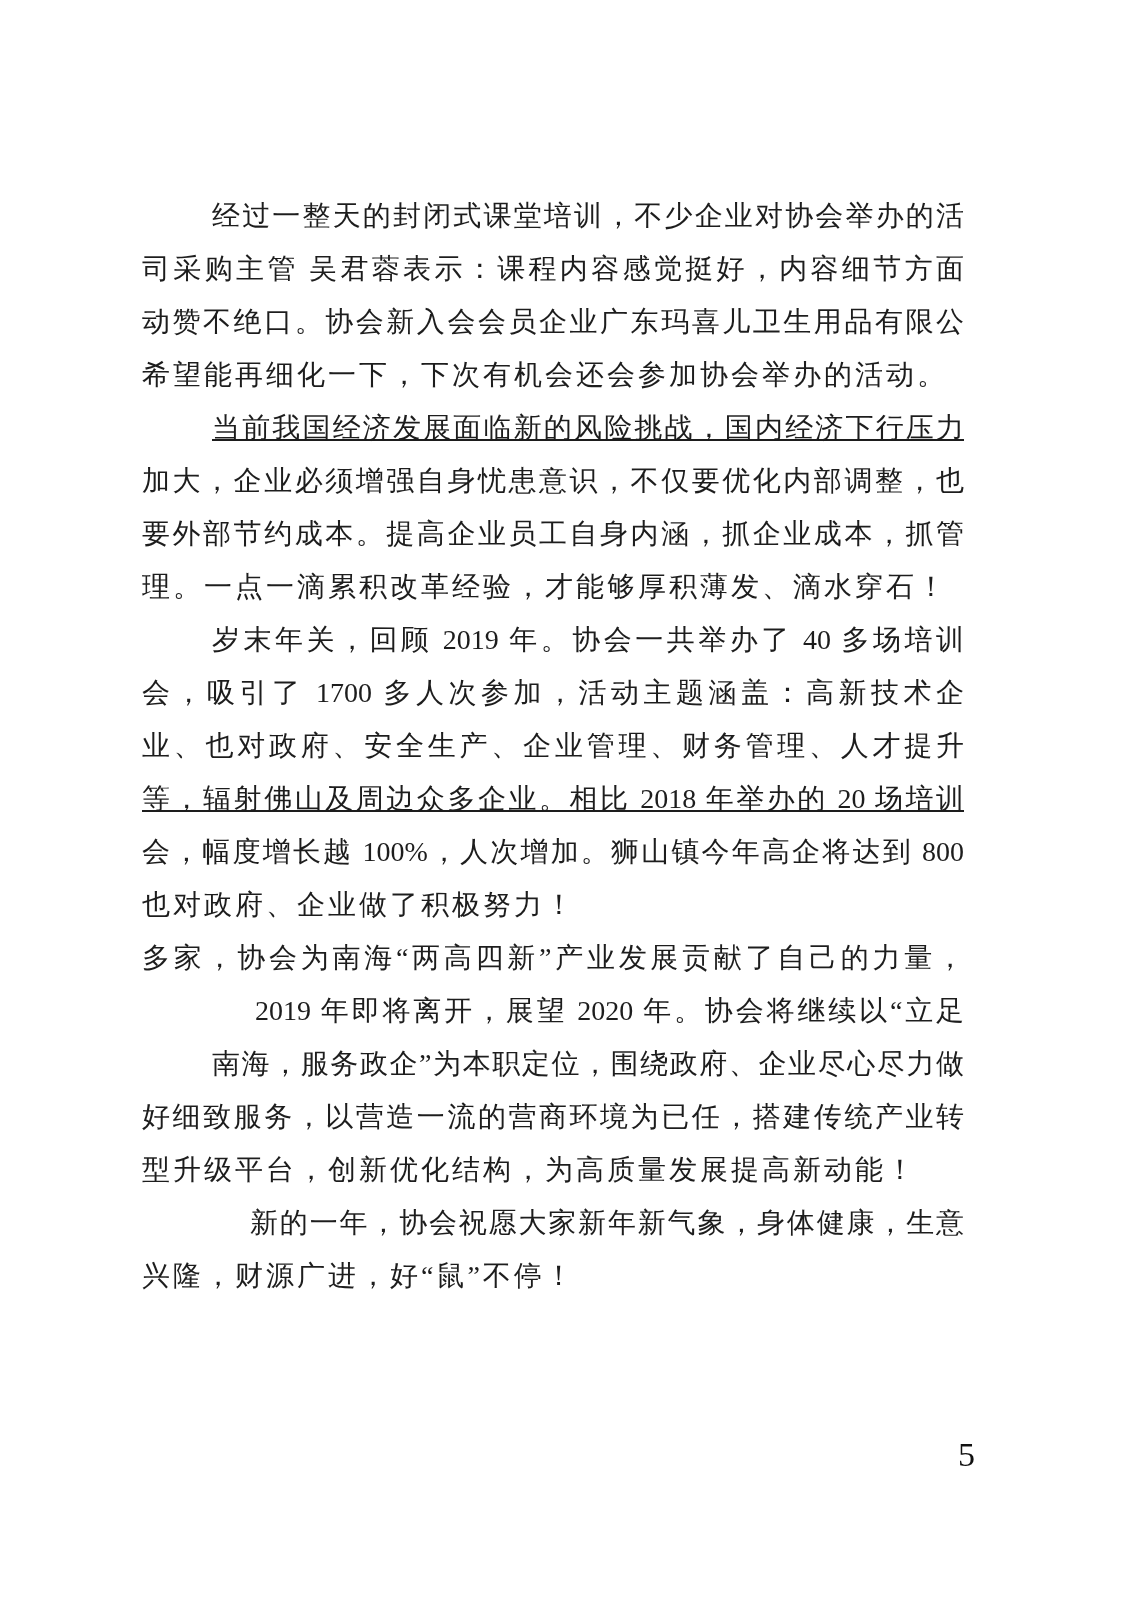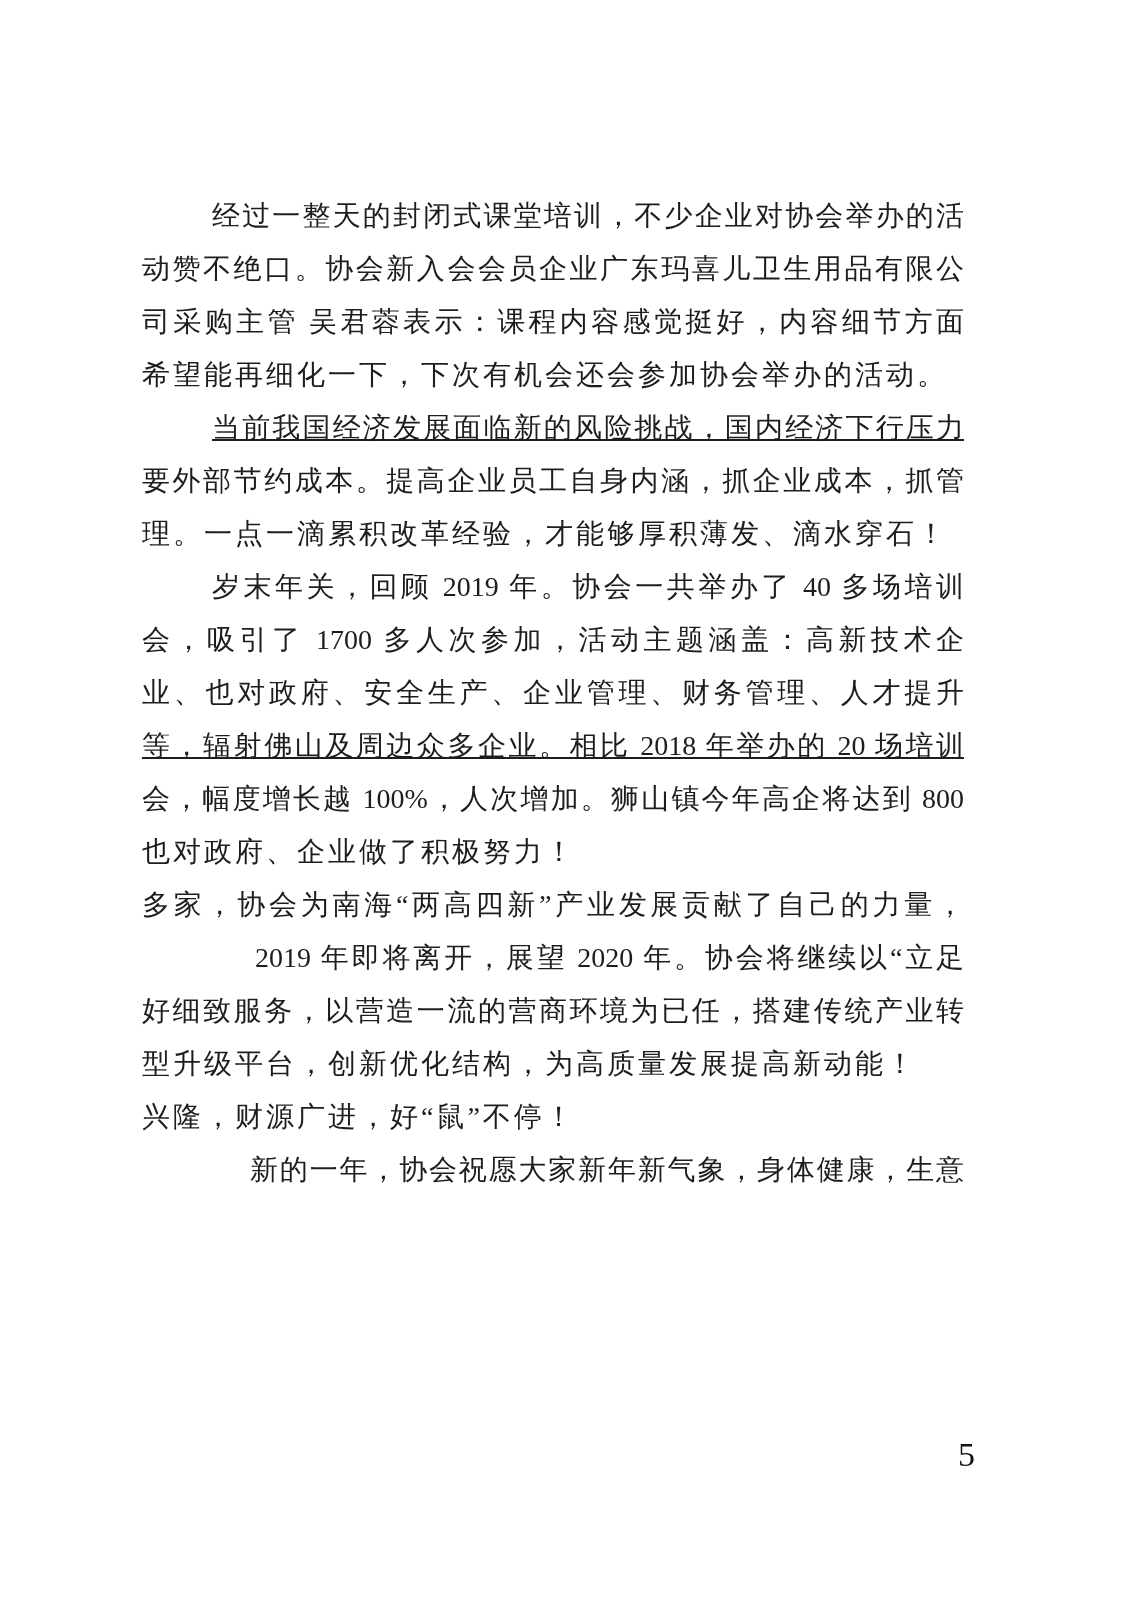--- a/index.html
+++ b/index.html
@@ -42,42 +42,44 @@
     color: #111111;
   }
 </style>
 </head>
 <body>
 
 <div class="page">
   <main class="body">
       <div>
         <div class="line just" style="padding-left: 70px;">经过一整天的封闭式课堂培训，不少企业对协会举办的活</div>
+        <div class="line just" style="padding-left: 0px;">司采购主管 吴君蓉表示：课程内容感觉挺好，内容细节方面</div>
         <div class="line just" style="padding-left: 0px;">动赞不绝口。协会新入会会员企业广东玛喜儿卫生用品有限公</div>
-        <div class="line just" style="padding-left: 0px;">司采购主管 吴君蓉表示：课程内容感觉挺好，内容细节方面</div>
         <div class="line" style="padding-left: 0px;">希望能再细化一下，下次有机会还会参加协会举办的活动。</div>
       </div>
       <div>
         <div class="line just" style="padding-left: 70px; text-decoration: underline;">当前我国经济发展面临新的风险挑战，国内经济下行压力</div>
+        <div class="line just" style="padding-left: 0px;">加大，企业必须增强自身忧患意识，不仅要优化内部调整，也</div>
         <div class="line just" style="padding-left: 0px;">要外部节约成本。提高企业员工自身内涵，抓企业成本，抓管</div>
         <div class="line" style="padding-left: 0px;">理。一点一滴累积改革经验，才能够厚积薄发、滴水穿石！</div>
       </div>
       <div>
         <div class="line just" style="padding-left: 70px;">岁末年关，回顾 2019 年。协会一共举办了 40 多场培训</div>
         <div class="line just" style="padding-left: 0px;">会，吸引了 1700 多人次参加，活动主题涵盖：高新技术企</div>
         <div class="line just" style="padding-left: 0px;">业、也对政府、安全生产、企业管理、财务管理、人才提升</div>
         <div class="line just" style="padding-left: 0px; text-decoration: underline;">等，辐射佛山及周边众多企业。相比 2018 年举办的 20 场培训</div>
         <div class="line just" style="padding-left: 0px;">会，幅度增长越 100%，人次增加。狮山镇今年高企将达到 800</div>
         <div class="line" style="padding-left: 0px;">也对政府、企业做了积极努力！</div>
         <div class="line just" style="padding-left: 0px;">多家，协会为南海“两高四新”产业发展贡献了自己的力量，</div>
       </div>
       <div>
         <div class="line just" style="padding-left: 113px;">2019 年即将离开，展望 2020 年。协会将继续以“立足</div>
+        <div class="line just" style="padding-left: 70px;">南海，服务政企”为本职定位，围绕政府、企业尽心尽力做</div>
         <div class="line just" style="padding-left: 0px;">好细致服务，以营造一流的营商环境为已任，搭建传统产业转</div>
         <div class="line" style="padding-left: 0px;">型升级平台，创新优化结构，为高质量发展提高新动能！</div>
       </div>
       <div>
+        <div class="line just" style="padding-left: 108px;">新的一年，协会祝愿大家新年新气象，身体健康，生意</div>
         <div class="line" style="padding-left: 0px;">兴隆，财源广进，好“鼠”不停！</div>
-        <div class="line just" style="padding-left: 108px;">新的一年，协会祝愿大家新年新气象，身体健康，生意</div>
       </div>
     </main>
   <div class="pageno">5</div>
 </div>
 
 </body></html>

